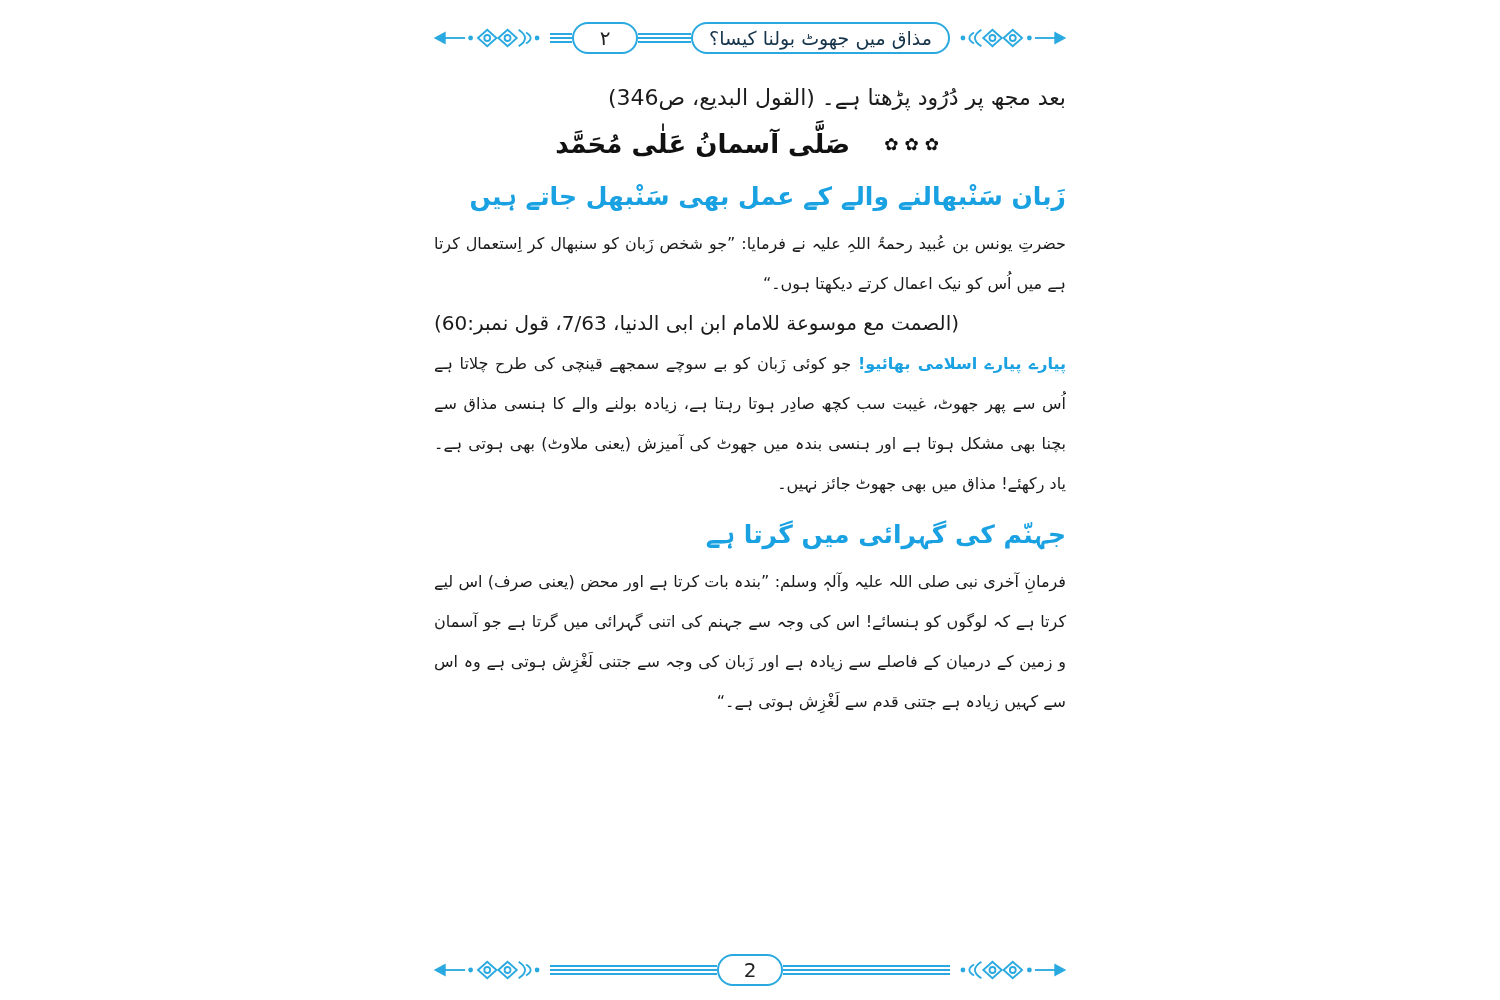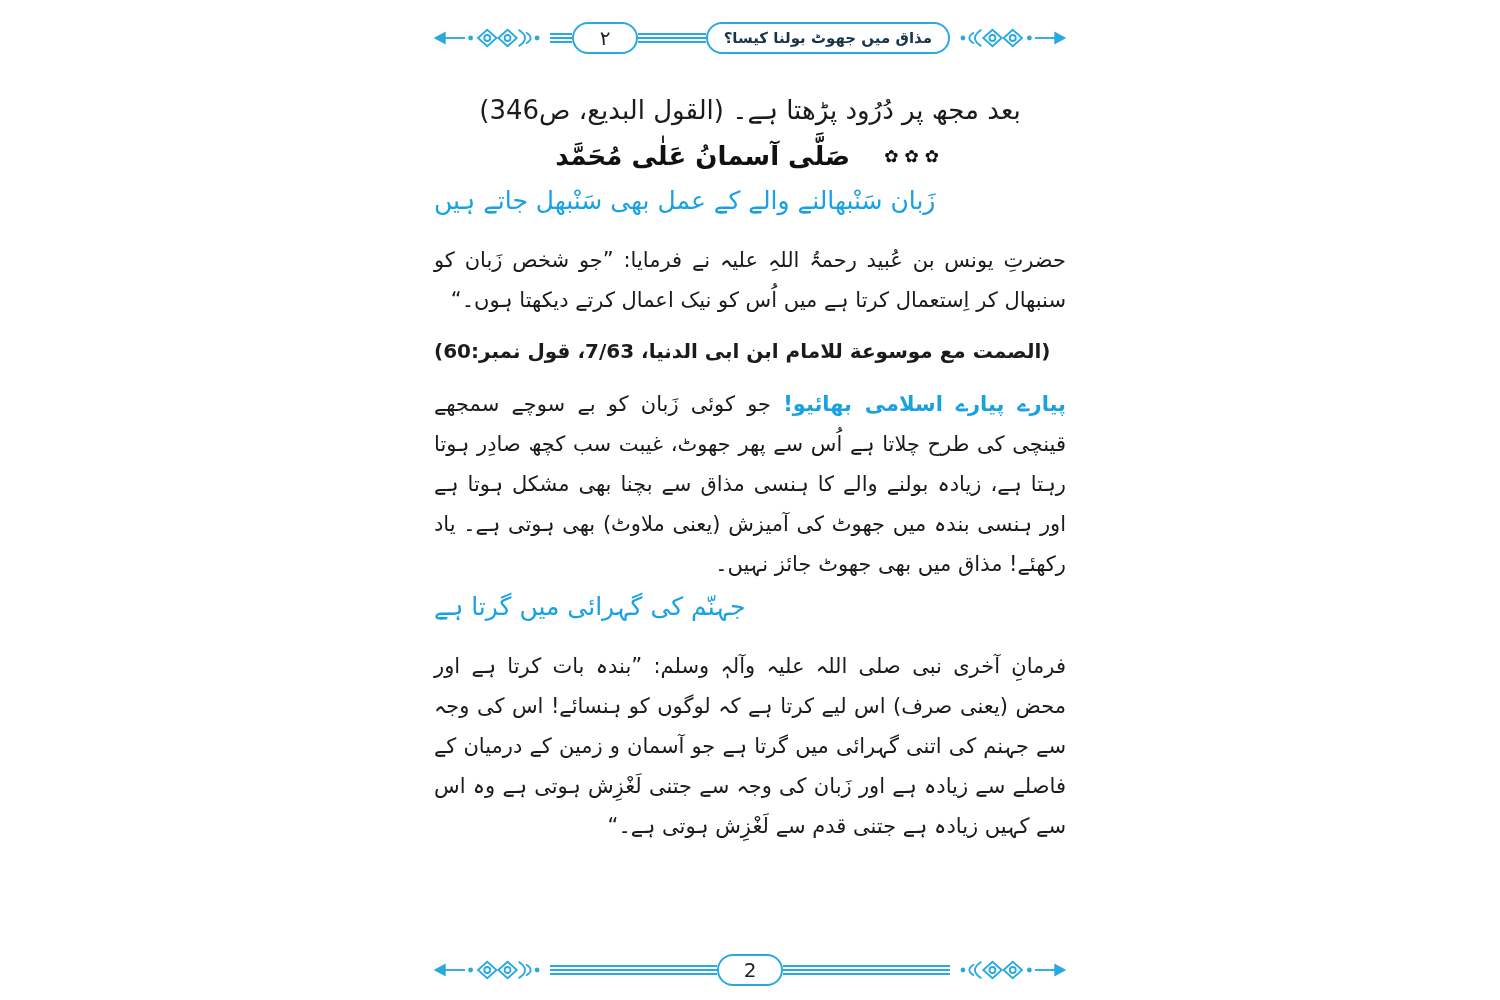--- a/index.html
+++ b/index.html
@@ -34,61 +34,61 @@
     border:2px solid var(--accent);
     border-radius:17px;
     background:#fff;
     height:32px;
     display:flex;align-items:center;justify-content:center;
     padding:0 16px;
     color:#16344a;
     white-space:nowrap;
   }
   .badge.num{min-width:66px;font-size:20px;color:#222;}
-  .badge.title{font-size:15px;font-weight:bold;direction:rtl;}
+  .badge.title{font-size:19px;font-weight:normal;direction:rtl;}
   .flourish{flex:0 0 auto;display:block;}
   .mirror{transform:scaleX(-1);}
   .footer-bar{
     position:absolute;left:0;right:0;bottom:14px;
   }
   
   .content{
     width:632px;margin:0 auto;
     direction:rtl;
   }
   .cont-line{
-    margin-top:36px;
-    font-size:26px;line-height:40px;
-    text-align:center;
+    margin-top:24px;
+    font-size:22px;line-height:40px;
+    text-align:right;
   }
   .salat{
     margin-top:4px;
     display:flex;justify-content:center;align-items:center;gap:34px;
     font-size:26px;font-weight:bold;color:#111;
     line-height:44px;
   }
   .salat .orn{font-size:17px;font-weight:normal;letter-spacing:6px;}
   .heading{
-    display:flex;justify-content:flex-end;
+    margin-top:8px;
+    display:flex;justify-content:flex-start;
     color:var(--heading);
-    font-size:25px;font-weight:normal;
+    font-size:25px;font-weight:bold;
     line-height:46px;
   }
   .heading > span{white-space:nowrap;}
   .para{
-    margin-top:16px;
-    font-size:21px;line-height:40px;
+    margin-top:4px;
+    font-size:16px;line-height:40px;
     text-align:justify;
   }
   .para .lead{color:var(--heading);font-weight:bold;}
   .citation{
-    margin-top:14px;
+    margin-top:2px;
     font-size:20px;line-height:34px;
     text-align:left;
-    font-weight:bold;
   }
 </style>
 </head>
 <body>
 
 <div class="deco-bar">
   <svg class="flourish" width="120" height="30" viewBox="0 0 130 32">
     <g stroke="#2aa9e0" stroke-width="2" fill="none">
       <path d="M4 16 L17 9 L17 23 Z" fill="#2aa9e0" stroke="none"></path>
       <line x1="15" y1="16" x2="38" y2="16"></line>

